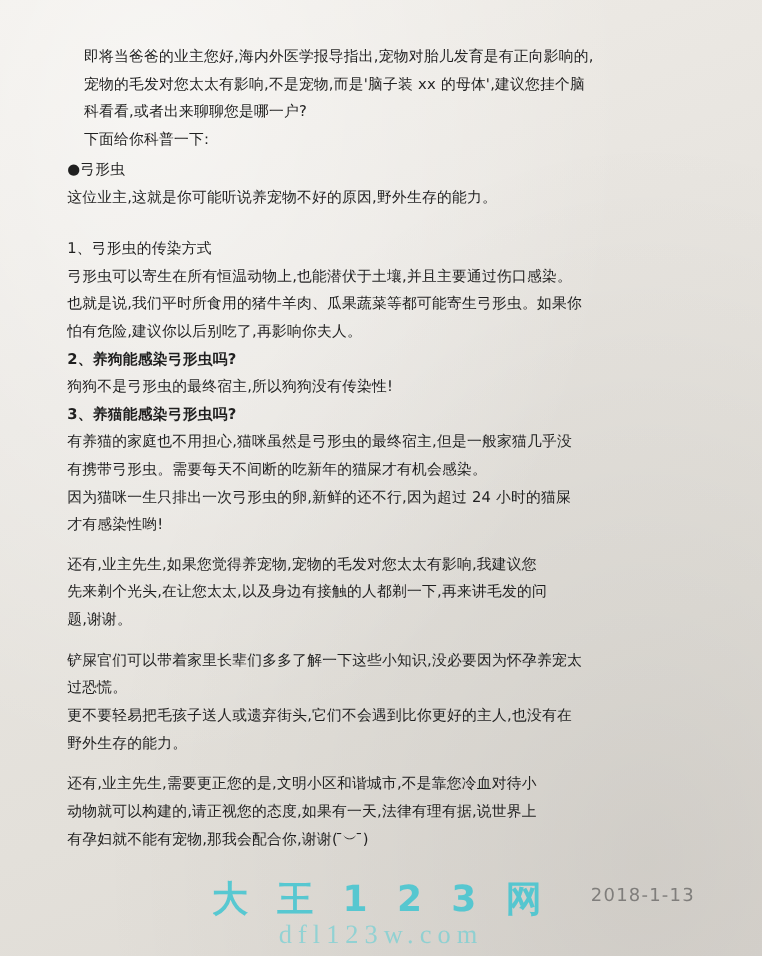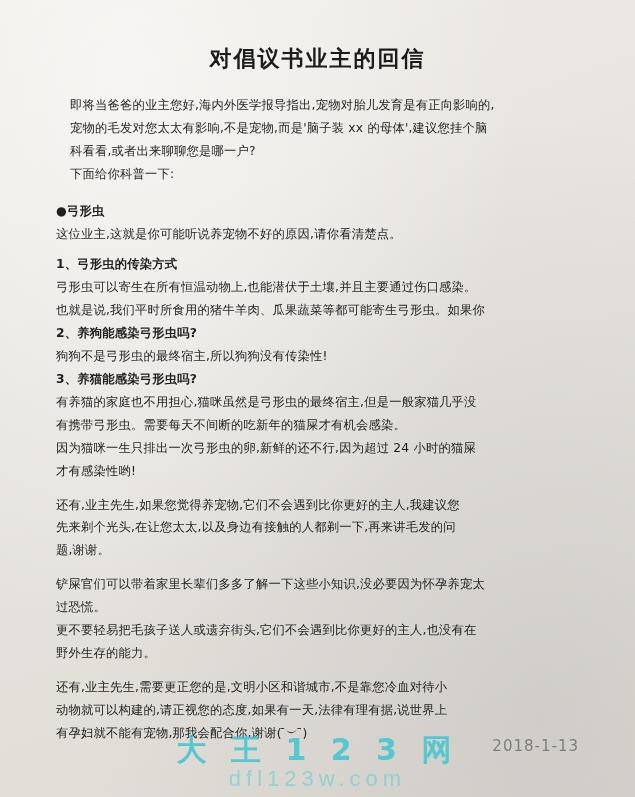--- a/index.html
+++ b/index.html
@@ -51,26 +51,26 @@
     line-height: 1.62;
     color: #1f1f1f;
     margin: 0 0 3px 0;
     text-align: justify;
     letter-spacing: 0.2px;
   }
   .para.indent {
     padding-left: 14px;
   }
   .para.head {
-    font-weight: bold;
-    margin-top: 11px;
+    font-weight: normal;
+    margin-top: 24px;
   }
   .para.bullet {
-    margin-top: 17px;
-    font-weight: bold;
+    margin-top: 5px;
+    font-weight: normal;
   }
   .para.sub-q {
     font-weight: bold;
     margin-top: 0;
   }
   .gap {
     height: 11px;
   }
   .block {
     margin-bottom: 2px;
@@ -87,21 +87,21 @@
   }
   .wm-main {
     font-family: "DejaVu Sans", "Liberation Sans", sans-serif;
     font-size: 30px;
     font-weight: bold;
     color: rgba(64, 196, 208, 0.85);
     letter-spacing: 7px;
     line-height: 1;
   }
   .wm-sub {
-    font-family: Liberation Sans, sans-serif;
+    font-family: Liberation Serif, serif;
     font-size: 22px;
     color: rgba(86, 206, 214, 0.55);
     letter-spacing: 5px;
     line-height: 1.1;
     margin-top: 2px;
   }
   .timestamp {
     position: absolute;
     right: 56px;
     bottom: 42px;
@@ -112,60 +112,60 @@
     letter-spacing: 1px;
   }
 </style>
 </head>
 <body>
 
 <div id="page">
 
   <div class="content">
 
-    <div class="doc-title">对倡议书业主的回信</div>
 
     <div class="block">
       <div class="para indent">即将当爸爸的业主您好,海内外医学报导指出,宠物对胎儿发育是有正向影响的,</div>
       <div class="para indent">宠物的毛发对您太太有影响,不是宠物,而是'脑子装 xx 的母体',建议您挂个脑</div>
       <div class="para indent">科看看,或者出来聊聊您是哪一户?</div>
     </div>
 
     <div class="block">
       <div class="para indent">下面给你科普一下:</div>
     </div>
 
     <div class="block">
       <div class="para bullet">●弓形虫</div>
-      <div class="para">这位业主,这就是你可能听说养宠物不好的原因,请你看清楚点。</div>
+      <div class="para">这位业主,这就是你可能听说养宠物不好的原因,野外生存的能力。</div>
     </div>
 
     <div class="block">
       <div class="para head">1、弓形虫的传染方式</div>
       <div class="para">弓形虫可以寄生在所有恒温动物上,也能潜伏于土壤,并且主要通过伤口感染。</div>
       <div class="para">也就是说,我们平时所食用的猪牛羊肉、瓜果蔬菜等都可能寄生弓形虫。如果你</div>
+      <div class="para">怕有危险,建议你以后别吃了,再影响你夫人。</div>
     </div>
 
     <div class="block">
       <div class="para sub-q">2、养狗能感染弓形虫吗?</div>
       <div class="para">狗狗不是弓形虫的最终宿主,所以狗狗没有传染性!</div>
     </div>
 
     <div class="block">
       <div class="para sub-q">3、养猫能感染弓形虫吗?</div>
       <div class="para">有养猫的家庭也不用担心,猫咪虽然是弓形虫的最终宿主,但是一般家猫几乎没</div>
       <div class="para">有携带弓形虫。需要每天不间断的吃新年的猫屎才有机会感染。</div>
       <div class="para">因为猫咪一生只排出一次弓形虫的卵,新鲜的还不行,因为超过 24 小时的猫屎</div>
       <div class="para">才有感染性哟!</div>
     </div>
 
     <div class="gap"></div>
 
     <div class="block">
-      <div class="para">还有,业主先生,如果您觉得养宠物,它们不会遇到比你更好的主人,我建议您</div>
+      <div class="para">还有,业主先生,如果您觉得养宠物,宠物的毛发对您太太有影响,我建议您</div>
       <div class="para">先来剃个光头,在让您太太,以及身边有接触的人都剃一下,再来讲毛发的问</div>
       <div class="para">题,谢谢。</div>
     </div>
 
     <div class="gap"></div>
 
     <div class="block">
       <div class="para">铲屎官们可以带着家里长辈们多多了解一下这些小知识,没必要因为怀孕养宠太</div>
       <div class="para">过恐慌。</div>
       <div class="para">更不要轻易把毛孩子送人或遗弃街头,它们不会遇到比你更好的主人,也没有在</div>

